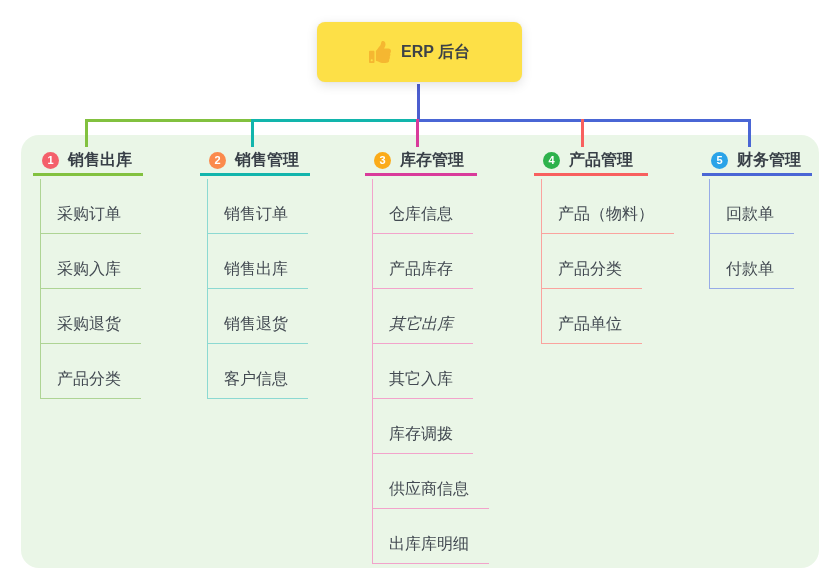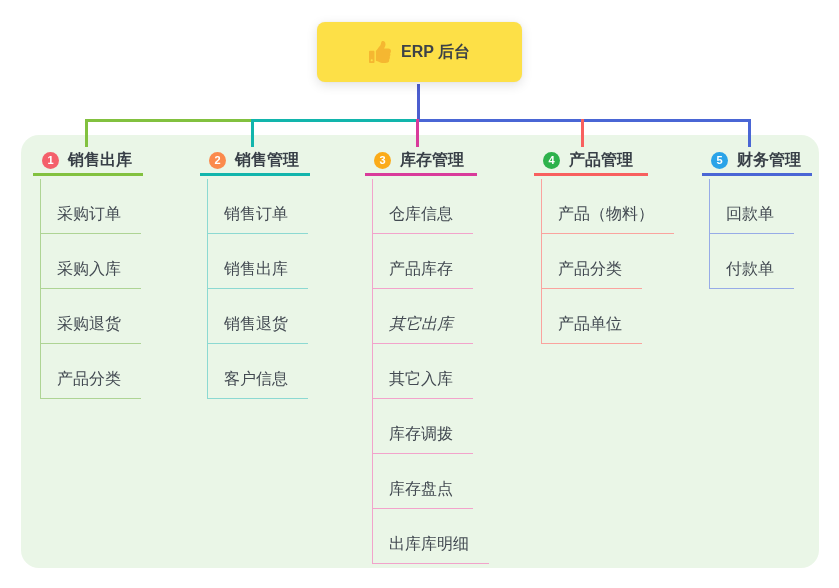--- a/index.html
+++ b/index.html
@@ -127,21 +127,21 @@
         <div class="child-row">
           <span class="child-inner" style="border-bottom-color: rgb(242, 163, 203); font-style: italic;">其它出库</span>
         </div>
         <div class="child-row">
           <span class="child-inner" style="border-bottom-color: rgb(242, 163, 203);">其它入库</span>
         </div>
         <div class="child-row">
           <span class="child-inner" style="border-bottom-color: rgb(242, 163, 203);">库存调拨</span>
         </div>
         <div class="child-row">
-          <span class="child-inner" style="border-bottom-color: rgb(242, 163, 203);">库存盘点</span>
+          <span class="child-inner" style="border-bottom-color: rgb(242, 163, 203);">供应商信息</span>
         </div>
         <div class="child-row">
           <span class="child-inner" style="border-bottom-color: rgb(242, 163, 203);">出库库明细</span>
         </div>
       </div>
       <div class="branch-header" style="left: 534px; width: 114px; border-bottom-color: rgb(248, 96, 95);">
         <span class="badge" style="background: rgb(46, 178, 76);">4</span>
         <span>产品管理</span>
       </div>
       <div class="children" style="left: 541px; border-left-color: rgb(250, 163, 158);">

